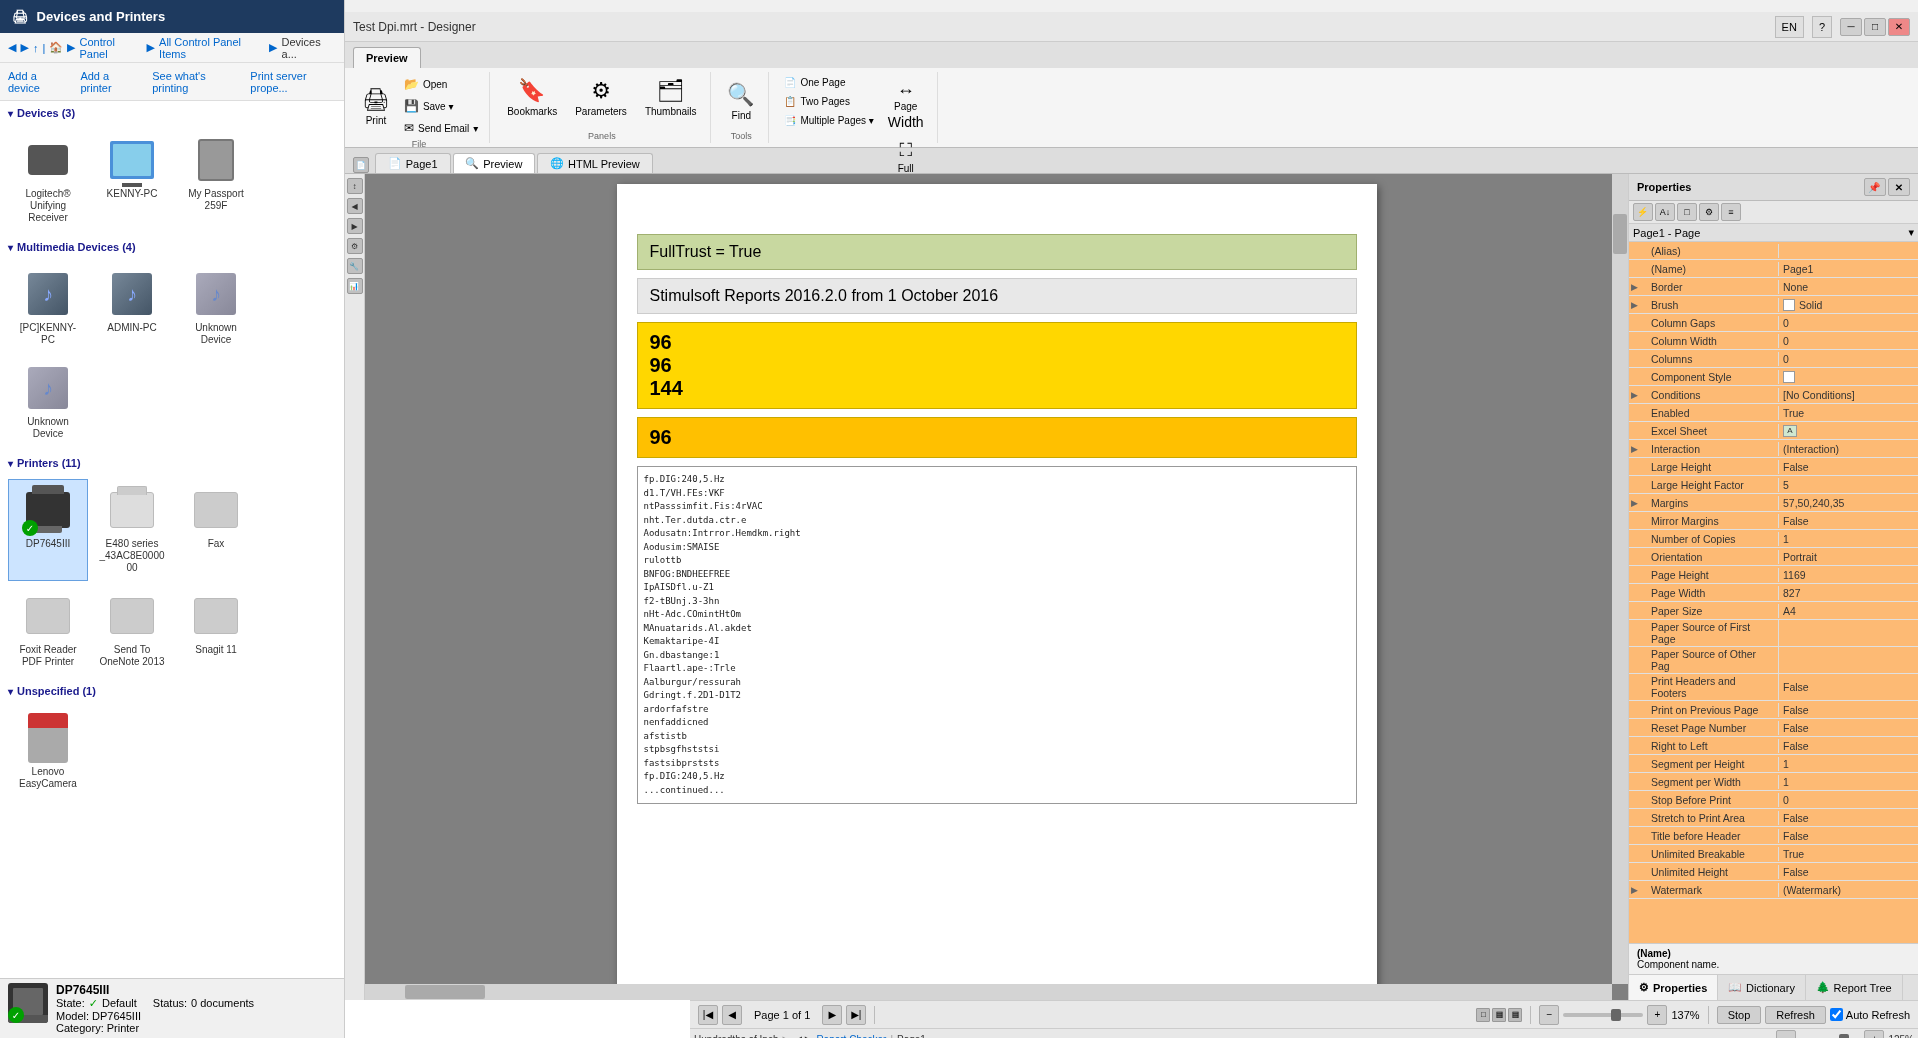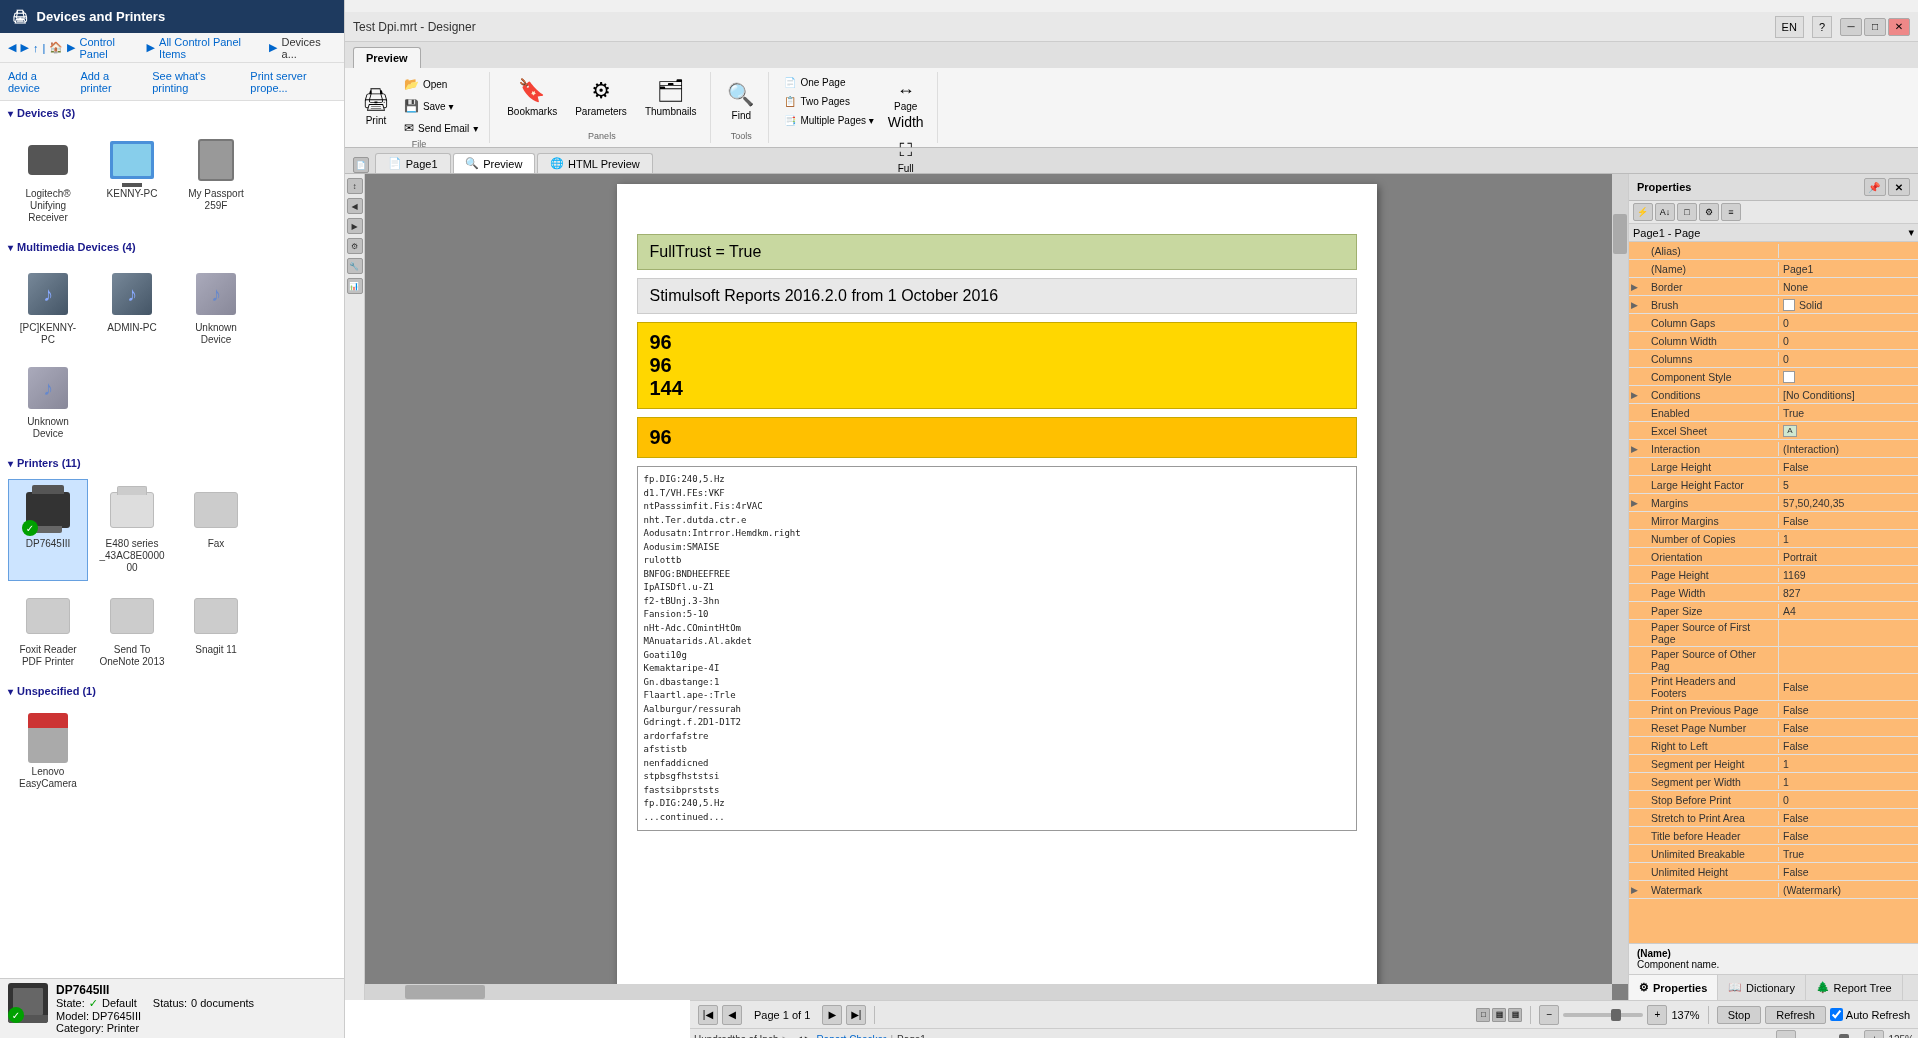--- a/index.html
+++ b/index.html
@@ -927,32 +927,30 @@
           <div>fp.DIG:240,5.Hz</div>
           <div>d1.T/VH.FEs:VKF</div>
           <div>ntPasssimfit.Fis:4rVAC</div>
           <div>nht.Ter.dutda.ctr.e</div>
           <div>Aodusatn:Intrror.Hemdkm.right</div>
           <div>Aodusim:SMAISE</div>
           <div>rulottb</div>
           <div>BNFOG:BNDHEEFREE</div>
           <div>IpAISDfl.u-Z1</div>
           <div>f2-tBUnj.3-3hn</div>
-          <div>Fansion:5-10</div>
           <div>nHt-Adc.COmintHtOm</div>
           <div>MAnuatarids.Al.akdet</div>
-          <div>Goati10g</div>
           <div>Kemaktaripe-4I</div>
           <div>Gn.dbastange:1</div>
           <div>Flaartl.ape-:Trle</div>
           <div>Aalburgur/ressurah</div>
           <div>Gdringt.f.2D1-D1T2</div>
           <div>ardorfafstre</div>
+          <div>nenfaddicned</div>
           <div>afstistb</div>
-          <div>nenfaddicned</div>
           <div>stpbsgfhststsi</div>
           <div>fastsibprststs</div>
           <div>fp.DIG:240,5.Hz</div>
           <div>...continued...</div>
         </div>
 
       </div>
     </div>
 
     <div class="properties-panel">

